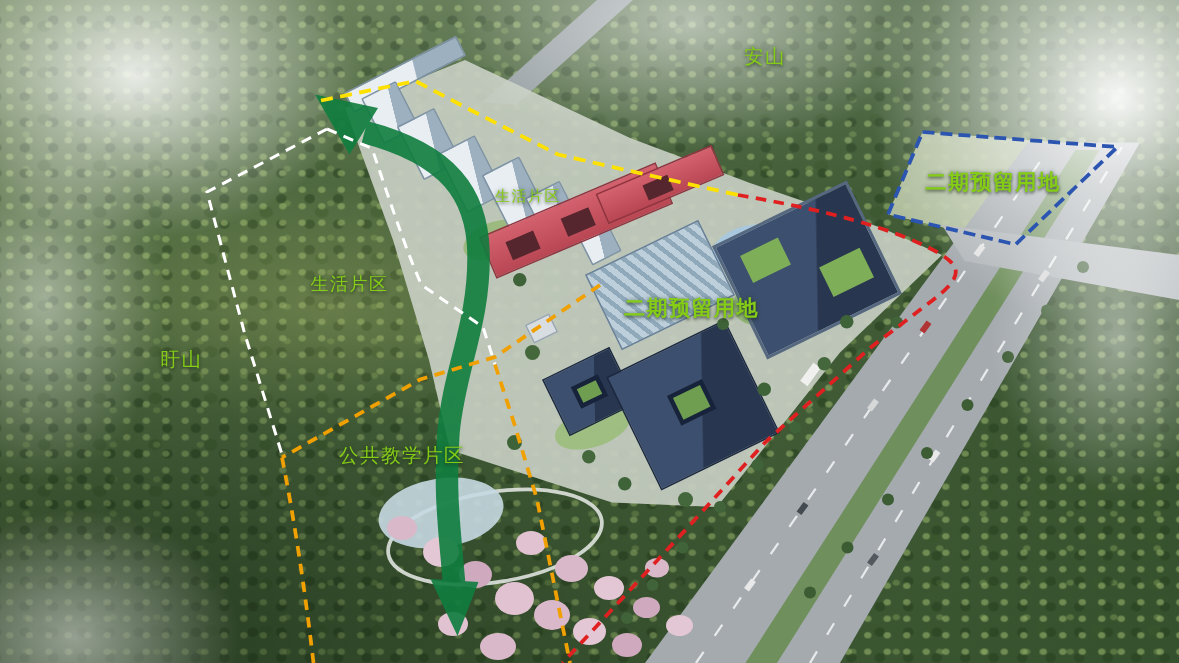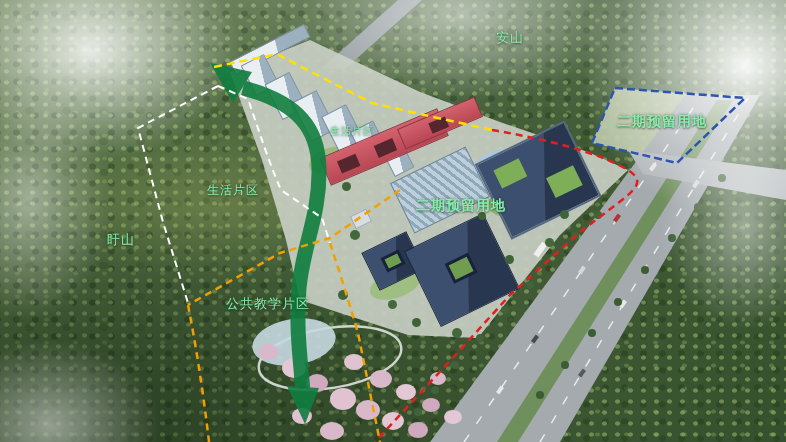--- a/index.html
+++ b/index.html
@@ -33,21 +33,21 @@
   .tower{background:linear-gradient(103deg,#e9eef3 58%,#9db0c0 59%);border:1px solid #7e93a6;border-radius:1px;}
   .redbld{background:linear-gradient(to bottom,#d4626e,#b94753);border:1px solid #8e3540;}
   .hole{position:absolute;background:#55262e;}
   .navy{background:linear-gradient(115deg,#3c4f6e 55%,#28364f 56%);border:1px solid #1c2940;}
   .court{position:absolute;background:#17233a;}
   .courtgreen{position:absolute;inset:3px;background:#6f9e50;}
   .dot{position:absolute;border-radius:50%;}
   .mist{position:absolute;border-radius:50%;pointer-events:none;}
   .lbl{
     position:absolute;transform:translate(-50%,-50%);
-    color:#86efac;white-space:nowrap;letter-spacing:1px;
+    color:#84cc16;white-space:nowrap;letter-spacing:1px;
     text-shadow:0 0 3px rgba(40,60,40,.6),0 1px 2px rgba(30,40,30,.5);
   }
 </style>
 </head>
 <body>
 
 <div id="stage">
 
   <div class="forest"></div>
   <div class="shade"></div>

